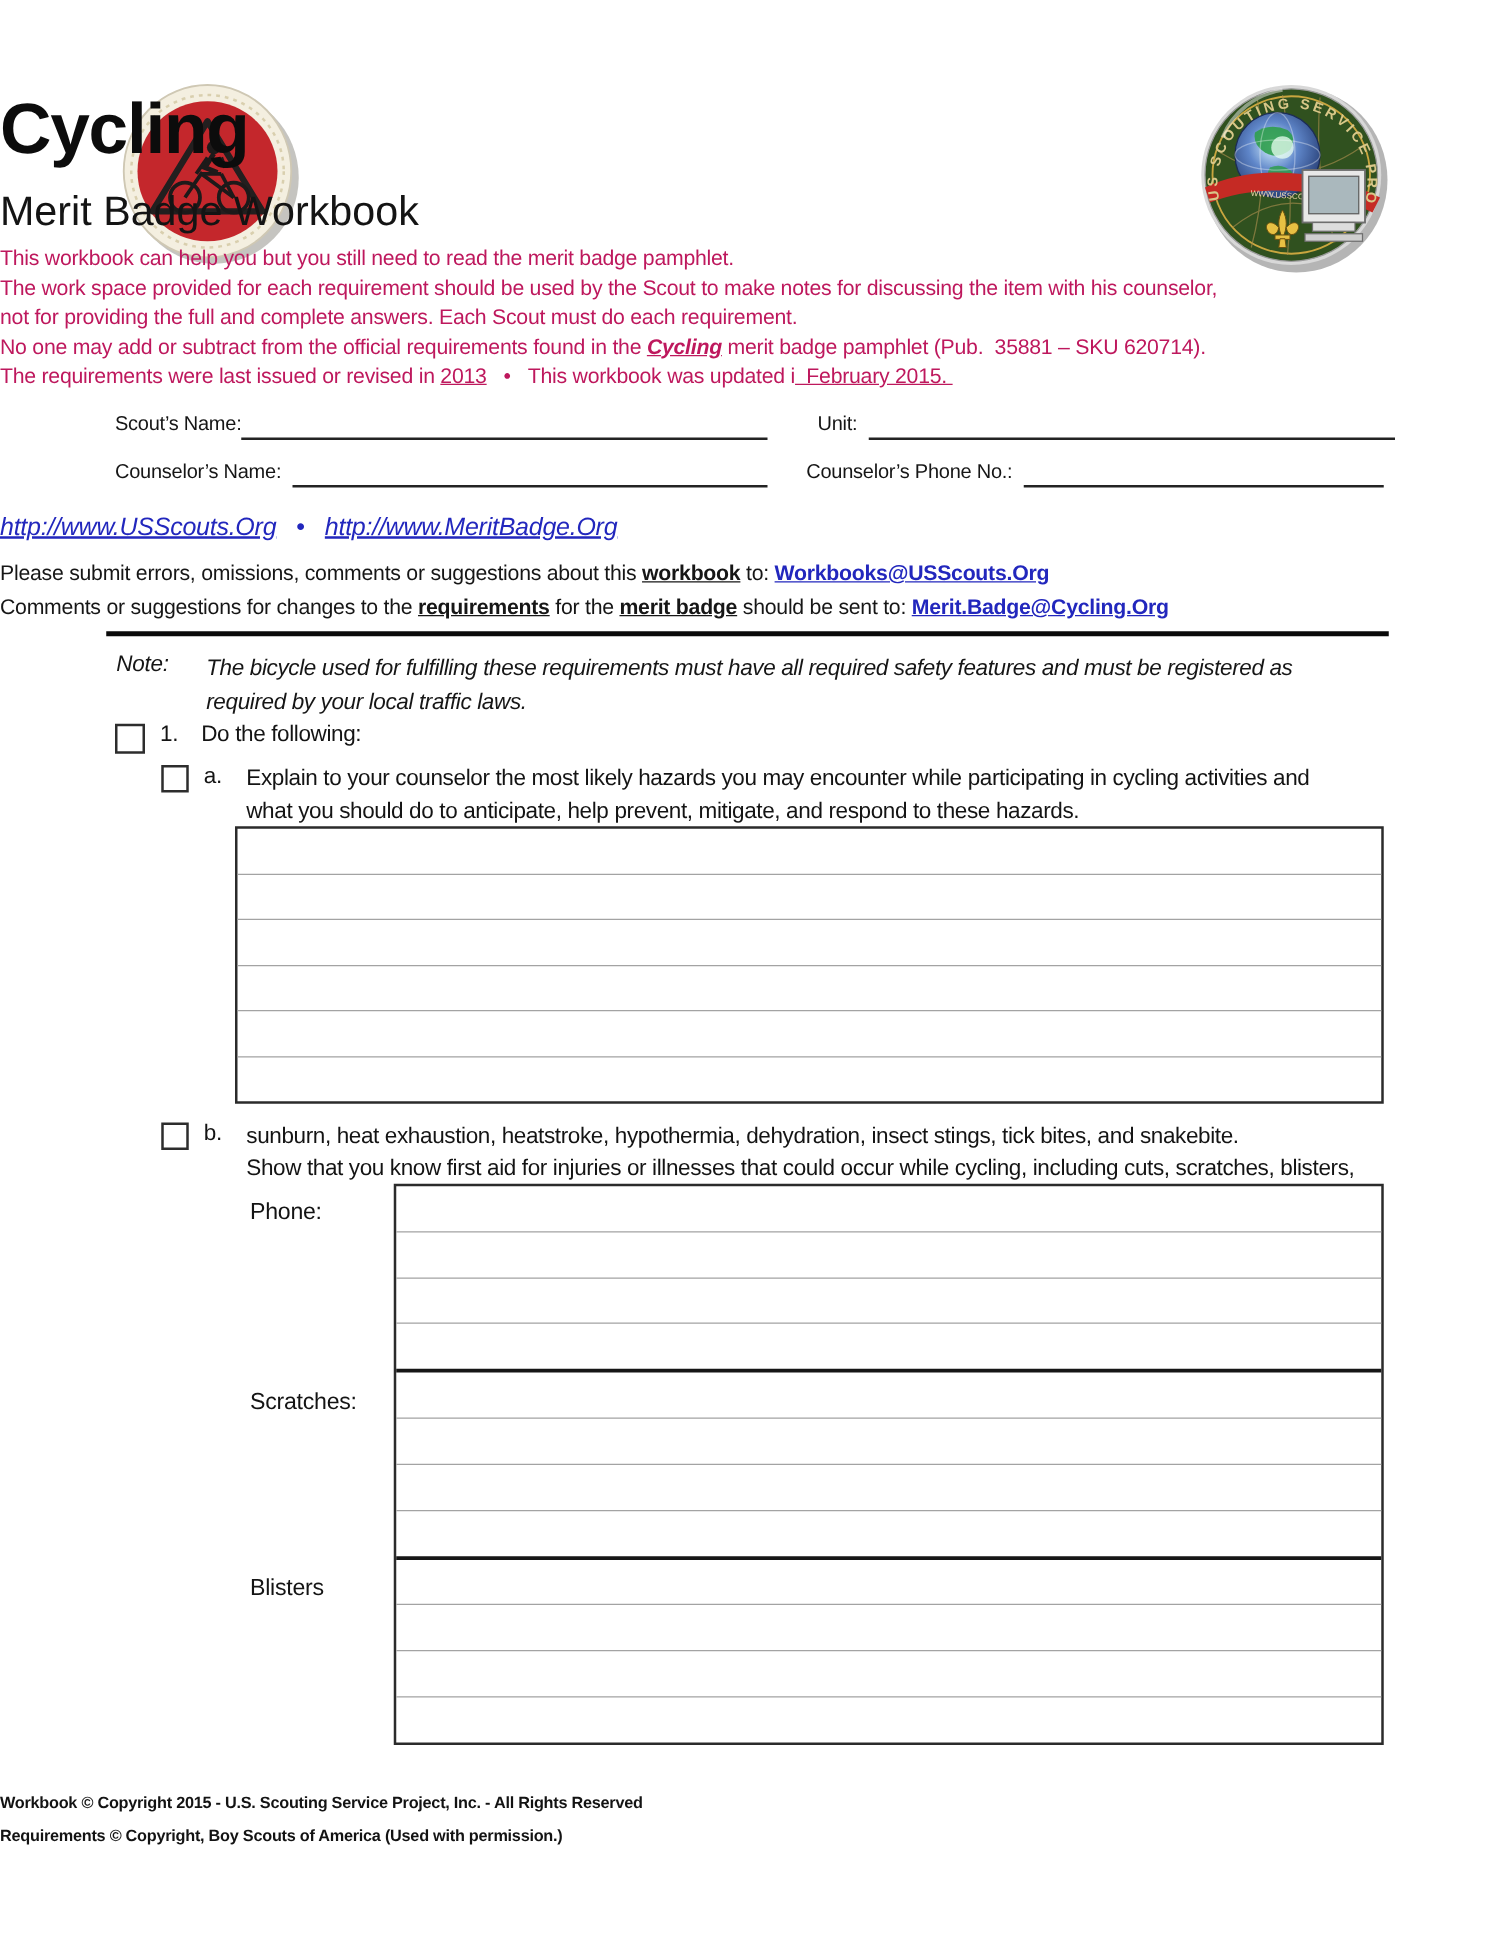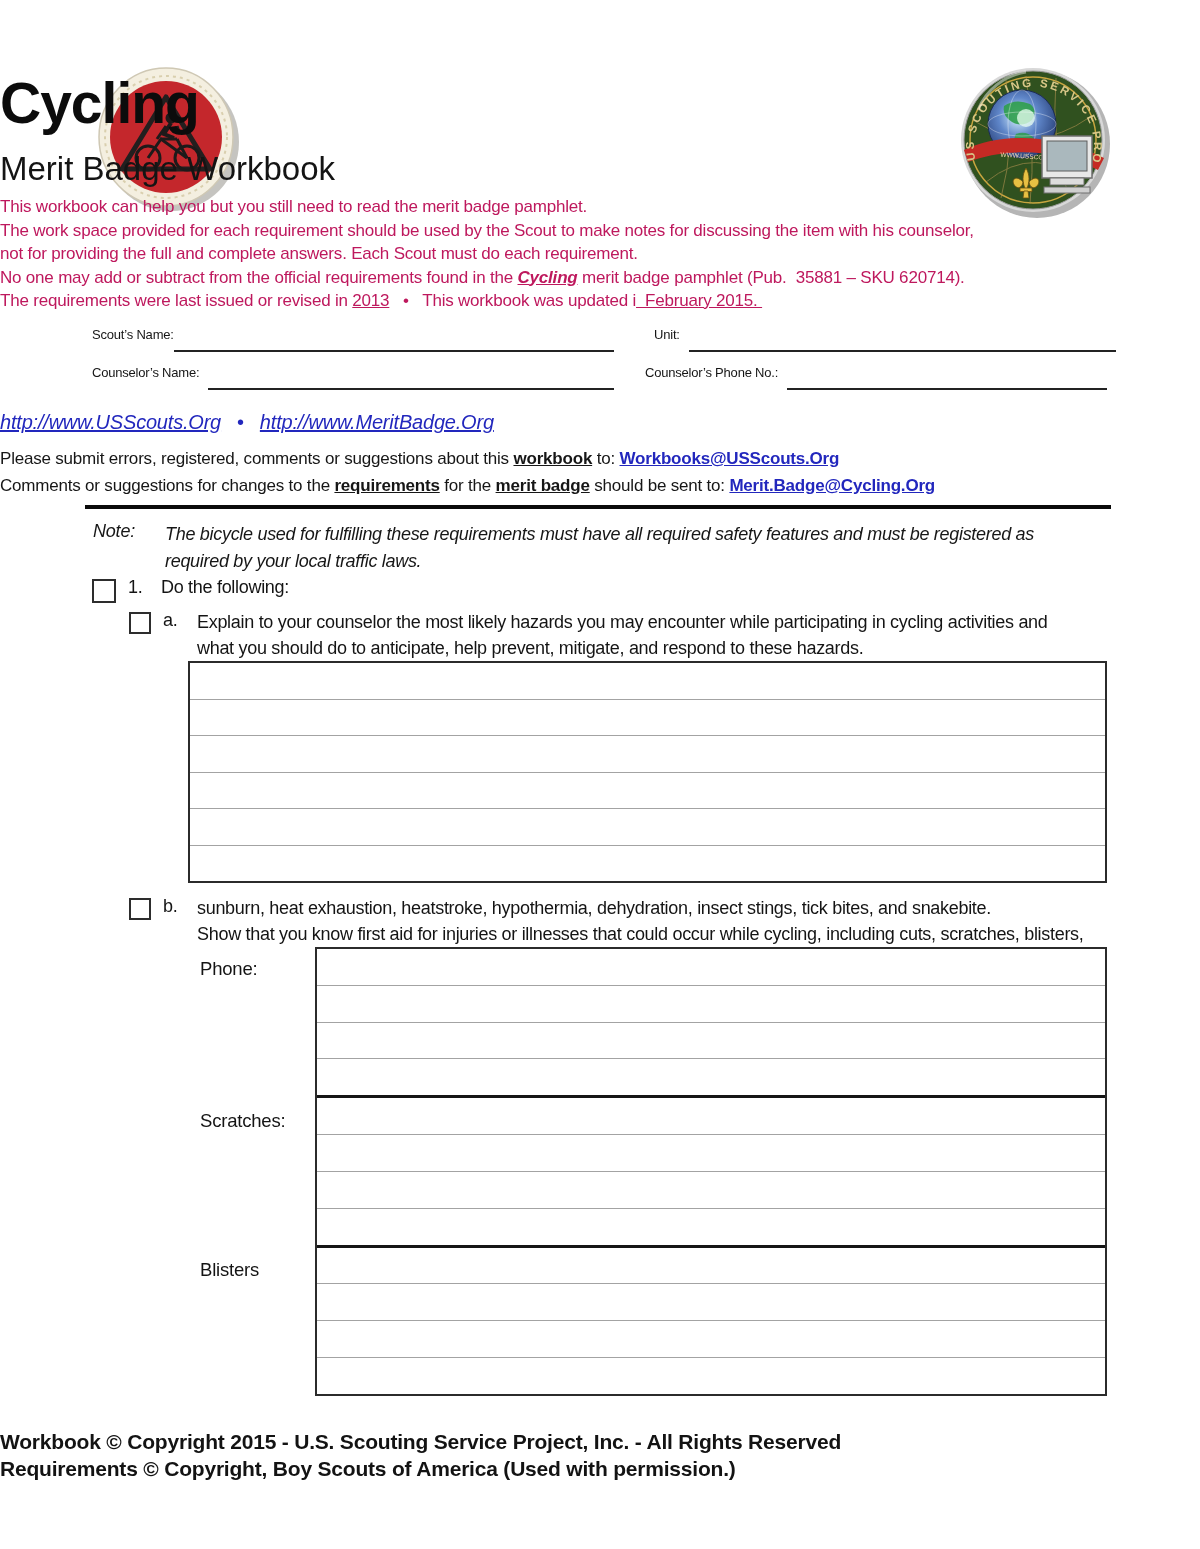--- a/index.html
+++ b/index.html
@@ -21,21 +21,21 @@
   .subtitle{top:150px;font-size:33px;color:#141414;}
   .intro{top:195px;font-size:17px;line-height:23.5px;letter-spacing:-0.2px;color:#be185d;}
   .intro .bix{font-weight:bold;font-style:italic;text-decoration:underline;}
   .u{text-decoration:underline;}
 
   
   .badge-left{left:94px;top:66px;}
   .badge-right{left:956px;top:62px;}
 
   
-  .fieldrow{display:flex;align-items:flex-start;font-size:13px;letter-spacing:-0.2px;}
+  .fieldrow{display:flex;align-items:center;font-size:16px;letter-spacing:-0.2px;}
   .fieldrow .lbl{white-space:nowrap;}
   .fieldrow .blank{flex:1;border-bottom:2px solid #232323;height:23px;margin-left:4px;}
   .fr1L{left:92px;top:327px;width:522px;}
   .fr1R{left:654px;top:327px;width:462px;}
   .fr2L{left:92px;top:365px;width:522px;}
   .fr2R{left:645px;top:365px;width:462px;}
 
   
   .linkrow{top:411px;font-size:20px;letter-spacing:-0.2px;}
   a.link{color:#2227bd;text-decoration:underline;cursor:pointer;font-style:italic;}
@@ -72,21 +72,21 @@
   .wrow{flex:1;}
   .wrow + .wrow{border-top:1px solid #a3a3a3;}
   .wsection{flex:1;display:flex;flex-direction:column;}
   .wsection + .wsection{border-top:3px solid #161616;}
   .sidelabel{font-size:18.5px;letter-spacing:-0.2px;color:#141414;}
   .lab-cuts{left:200px;top:958px;}
   .lab-scratches{left:200px;top:1110px;}
   .lab-blisters{left:200px;top:1259px;}
 
   
-  .footer{top:1428px;font-size:21px;font-weight:bold;line-height:27px;letter-spacing:-0.2px;color:#131313;}
+  .footer{top:1428px;font-size:13px;font-weight:bold;line-height:27px;letter-spacing:-0.2px;color:#131313;}
 </style>
 </head>
 <body>
 
 <div id="page">
 
   <div class="abs badge-left">
     <svg width="148" height="146" viewBox="0 0 148 146">
       <ellipse cx="77" cy="76" rx="68" ry="69" fill="rgba(90,85,75,0.35)"></ellipse>
       <ellipse cx="72" cy="71" rx="67" ry="69" fill="#f4efe0" stroke="#cfc8b4" stroke-width="1.5"></ellipse>
@@ -184,21 +184,21 @@
   </div>
   <div class="abs fieldrow fr2R">
     <span class="lbl">Counselor’s Phone No.:</span>
     <span class="blank" style="margin-left:9px;"></span>
   </div>
 
   <div class="abs center linkrow nowrap">
     <a class="link">http://www.USScouts.Org</a><span class="linksep">•</span><a class="link">http://www.MeritBadge.Org</a>
   </div>
 
-  <div class="abs center feedback1 nowrap"><span>Please submit errors, registered, comments or suggestions about this </span><span class="bu">workbook</span><span> to: </span><a class="maillink">Workbooks@USScouts.Org</a></div>
+  <div class="abs center feedback1 nowrap"><span>Please submit errors, omissions, comments or suggestions about this </span><span class="bu">workbook</span><span> to: </span><a class="maillink">Workbooks@USScouts.Org</a></div>
   <div class="abs center feedback2 nowrap"><span>Comments or suggestions for changes to the </span><span class="bu">requirements</span><span> for the </span><span class="bu">merit badge</span><span> should be sent to: </span><a class="maillink">Merit.Badge@Cycling.Org</a></div>
 
   <div class="abs hr-thick"></div>
 
   <div class="abs note-label">Note:</div>
   <div class="abs note-text">
     <div class="nowrap">The bicycle used for fulfilling these requirements must have all required safety features and must be registered as</div>
     <div class="nowrap">required by your local traffic laws.</div>
   </div>
 

